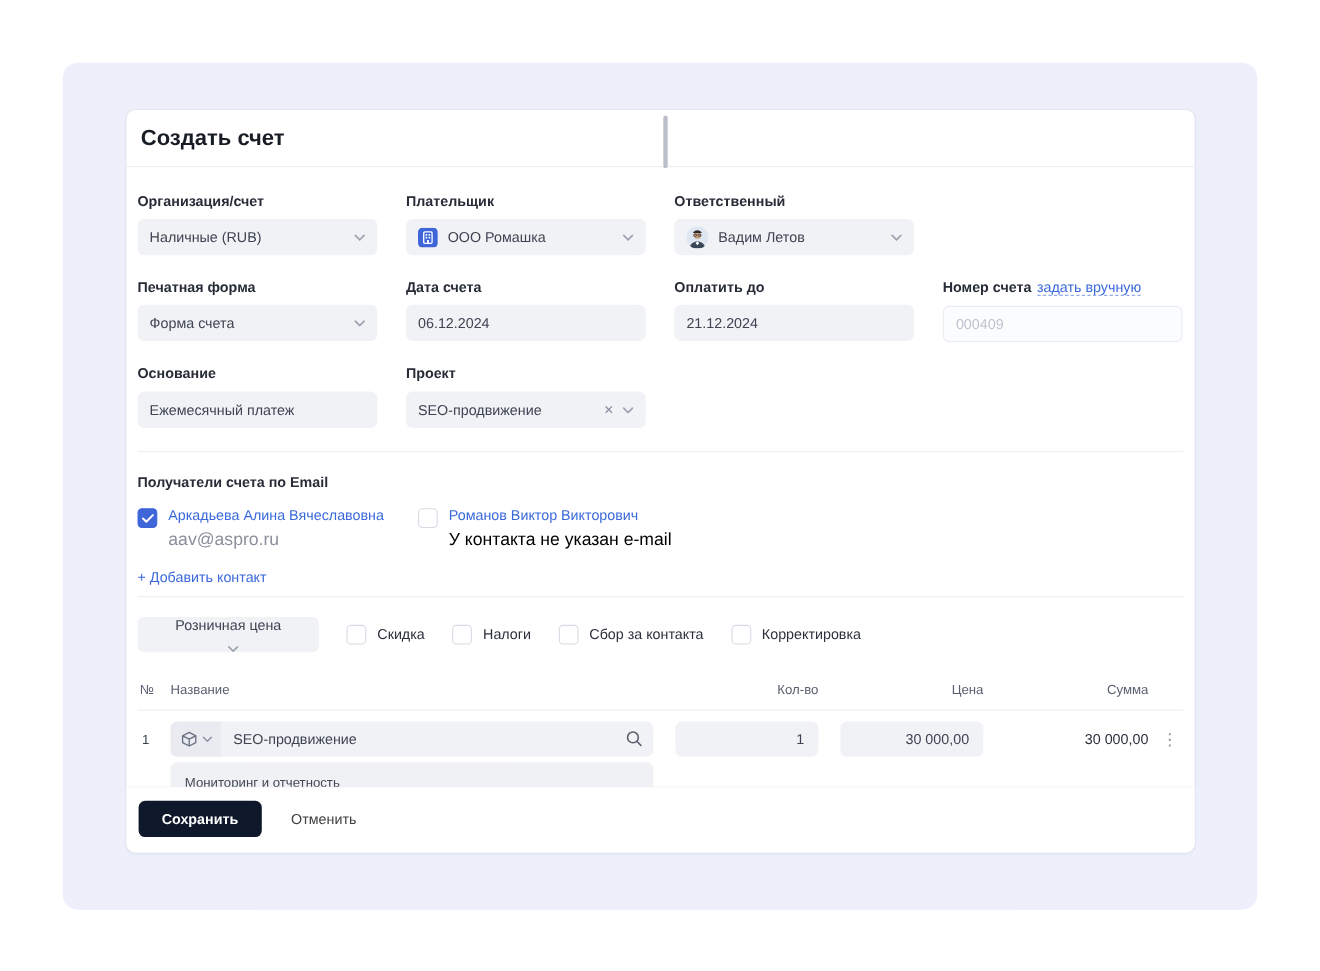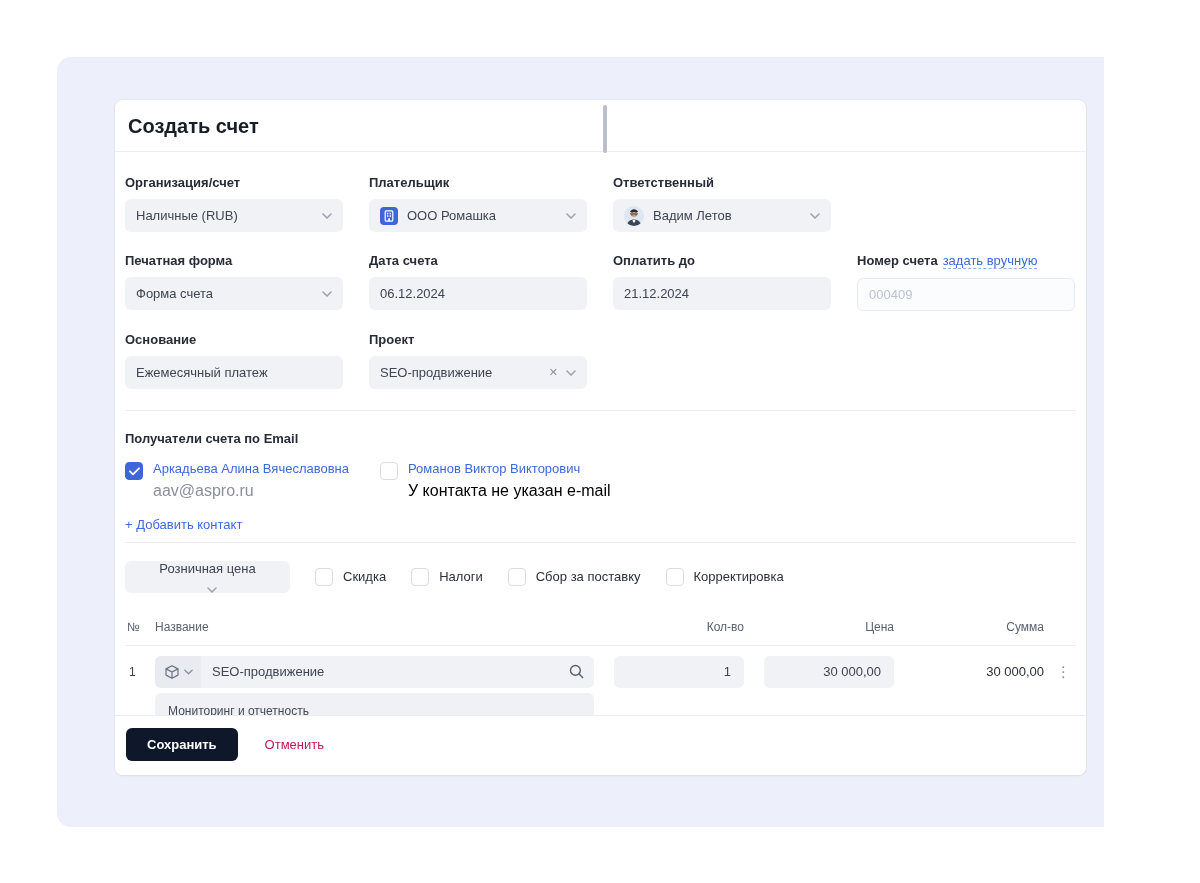--- a/index.html
+++ b/index.html
@@ -1,18 +1,18 @@
 <!DOCTYPE html>
 <html><head>
 <meta charset="utf-8">
 <style>
   * { margin:0; padding:0; box-sizing:border-box; }
   html,body { width:1200px; height:883px; background:#ffffff;
     font-family:"Liberation Sans","DejaVu Sans",sans-serif; }
-  .canvas { position:relative; width:1104px; height:883px; overflow:hidden;border-radius:19px; }
+  .canvas { position:relative; width:1200px; height:883px; overflow:hidden;border-radius:19px; }
   .panel { position:absolute; left:57px; top:57px; width:1086px; height:770px;
     background:#EDF0FB; border-radius:14px; }
   .card { position:absolute; left:58px; top:43px; width:971px; height:675px;
     background:#fff; border-radius:8px;
     box-shadow:0 1px 3px rgba(24,30,45,.05), 0 0 0 1px rgba(24,30,45,.03); }
   .card-header { padding:15px 13px 13px; border-bottom:1px solid #EDEEF2; }
   .card-title { font-size:20px; font-weight:600; color:#181c25; }
   .card-body { padding:23px 10px 0; }
 
   .form-row { display:flex; gap:26px; margin-bottom:21px; }
@@ -79,21 +79,21 @@
     color:#434956; white-space:pre-line; position:relative; overflow:hidden; }
   .desc-scrollbar { position:absolute; right:3px; top:5px; width:4px; height:48px;
     background:#BBBFC9; border-radius:2px; cursor:grab; }
 
   .card-footer { position:absolute; left:0; right:0; bottom:0; background:#fff;
     border-top:1px solid #EDEEF2; border-radius:0 0 8px 8px; padding:12px 11px 14px;
     display:flex; align-items:center; gap:27px; }
   .btn-primary { background:#0f172a; color:#fff; border:none; border-radius:6px;
     font-size:13px; font-weight:600; padding:9px 21px; cursor:pointer;
     font-family:"Liberation Sans","DejaVu Sans",sans-serif; }
-  .btn-ghost { background:none; border:none; font-size:13px; color:#be185d; cursor:pointer;
+  .btn-ghost { background:none; border:none; font-size:13px; color:#404040; cursor:pointer;
     font-family:"Liberation Sans","DejaVu Sans",sans-serif; }
 </style>
 </head>
 <body>
 
 <div class="canvas">
   <div class="panel">
     <div class="card">
 
       <div class="card-header">
@@ -267,21 +267,21 @@
           <label class="opt">
             <span class="checkbox">
               
             </span>
             <span>Налоги</span>
           </label>
           <label class="opt">
             <span class="checkbox">
               
             </span>
-            <span>Сбор за поставку</span>
+            <span>Сбор за контакта</span>
           </label>
           <label class="opt">
             <span class="checkbox">
               
             </span>
             <span>Корректировка</span>
           </label>
         </div>
 
         

